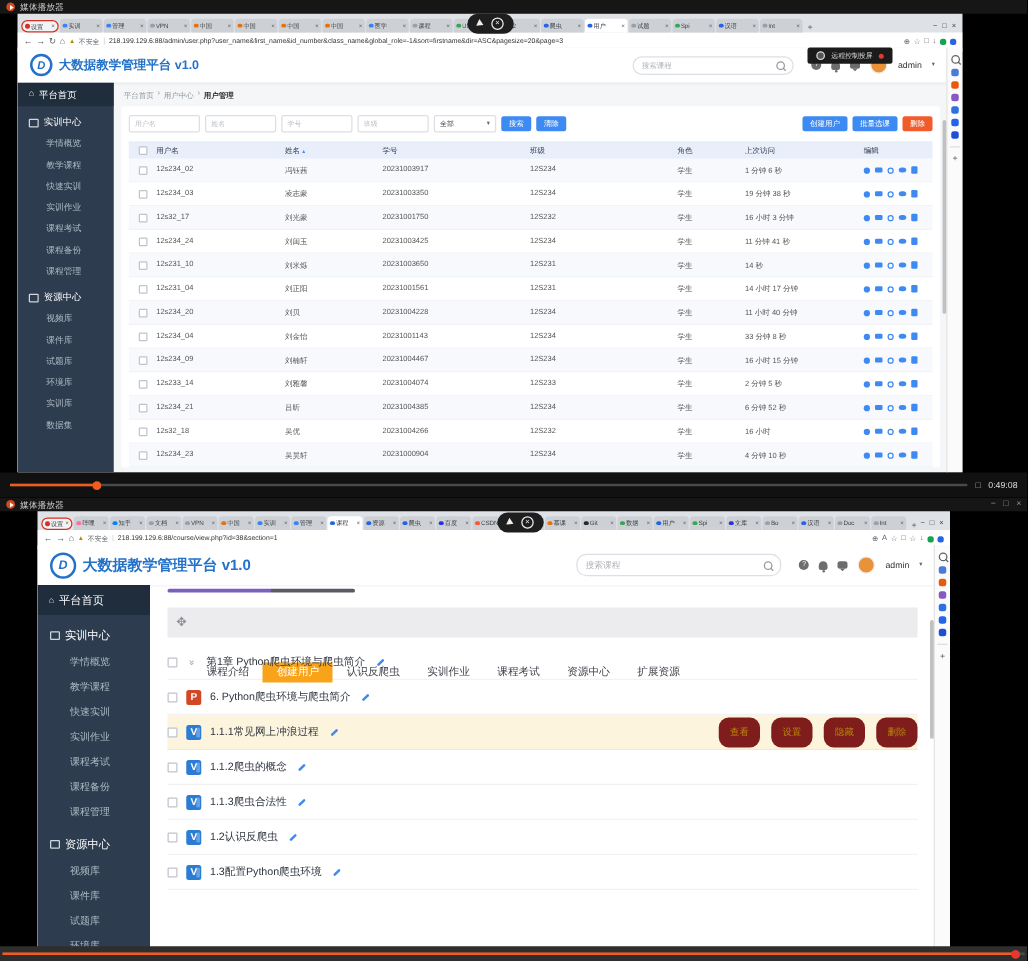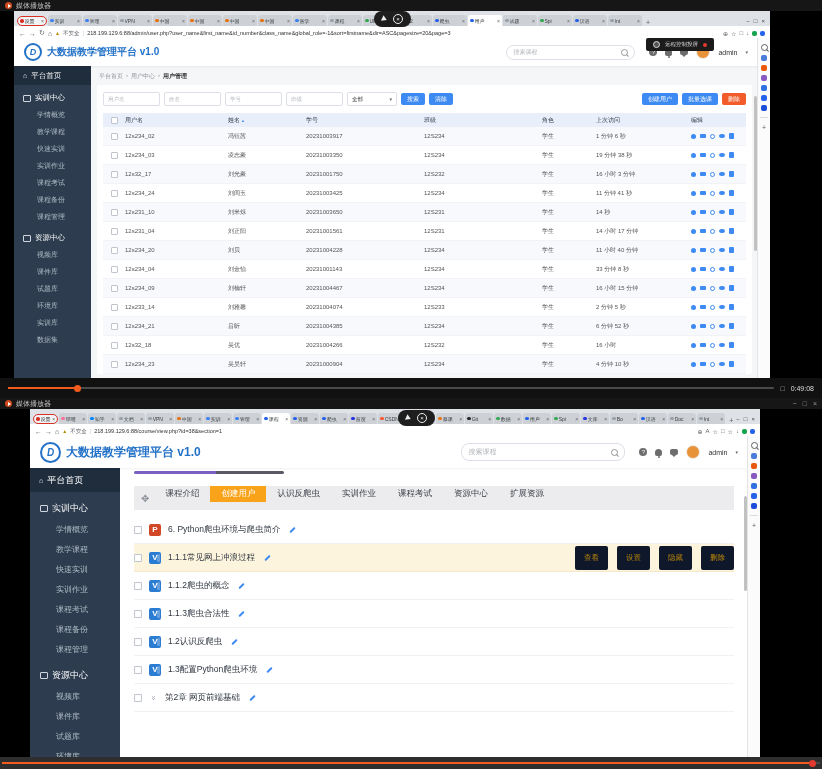--- a/index.html
+++ b/index.html
@@ -135,39 +135,39 @@
   .page2 .search-ph{font-size:7px;}
   .page2 .sidebar{width:90px;top:32px;}
   .page2 .sb-home{height:24px;font-size:9px;}
   .page2 .sb-sec{font-size:9px;padding:10px 10px 4px;}
   .page2 .sb-item{font-size:8px;padding:4.5px 0 4.5px 26px;}
   .page2 .main{left:90px;top:32px;background:#fff;}
   .banner-strip{height:3px;width:150px;margin:3px 0 0 14px;border-radius:2px;
        background:linear-gradient(90deg,#7a5fc0 0 55%,#5a5a66 55% 100%);}
   .ctabs{margin:12px 14px 0;background:#ececee;height:24px;display:flex;align-items:center;padding-left:2px;}
   .movehandle{color:#8a8f98;font-size:10px;margin:0 5px;font-weight:bold;}
-  .ctab{height:16px;display:flex;align-items:center;padding:0 11px;font-size:8.5px;color:#3a3f47;}
+  .ctab{height:16px;display:flex;align-items:center;padding:0 11px;font-size:8.5px;color:#3a3f47;margin-top:44px;}
   .ctab.active{background:#f9a31a;color:#fff;}
   .toolbar2{display:flex;align-items:center;gap:7px;margin:11px 14px 0;}
   .total-label{font-size:8px;color:#333;}
   .toolbar2 .btn{height:15px;font-size:7.5px;padding:0 8px;border-radius:3px;}
   .clist{margin-top:6px;}
   .citem{height:27px;display:flex;align-items:center;gap:7px;margin:0 14px;border-bottom:1px solid #f2f2f2;
        font-size:8.5px;color:#2f3640;}
   .citem .cb{width:6px;height:6px;}
   .citem.hl{background:#fcf4dd;border-bottom:1px solid #f5e9c8;}
   .dchev{color:#9aa4b0;font-size:8px;transform:rotate(90deg);display:inline-block;letter-spacing:-1px;width:9px;text-align:center;}
   .ppticon{width:12px;height:12px;background:#d24726;color:#fff;font-size:8px;font-weight:bold;
        display:flex;align-items:center;justify-content:center;border-radius:2px;flex:none;}
   .vicon{width:12px;height:12px;background:#2b7cd3;color:#fff;font-size:8px;font-weight:bold;
        display:flex;align-items:center;justify-content:center;border-radius:2px;flex:none;position:relative;}
   .vicon::after{content:'';position:absolute;right:1px;top:2px;bottom:2px;width:3px;background:rgba(255,255,255,.28);border-radius:1px;}
   .pencil{width:7px;height:2px;background:#3d8af2;transform:rotate(-45deg);border-radius:1px;margin-left:2px;flex:none;}
   .cacts{margin-left:auto;display:flex;gap:9px;}
-  .cact{background:#0f172a;color:#b8860b;font-size:7.5px;padding:7px 9px;border-radius:2px;}
+  .cact{background:#7f1d1d;color:#b8860b;font-size:7.5px;padding:7px 9px;border-radius:8px;}
 
   
   .ctrlpill{position:absolute;background:#1e1e1e;border-radius:9px;display:flex;align-items:center;gap:6px;
        padding:3px 8px;z-index:20;}
   .cursor-arrow{width:0;height:0;border-left:5px solid #eee;border-top:3px solid transparent;
        border-bottom:3px solid transparent;transform:rotate(25deg);}
   .circx{width:8px;height:8px;border:1px solid #eee;border-radius:50%;color:#eee;font-size:6px;line-height:8px;text-align:center;}
   #pill-top{left:374px;top:11px;}
   #pill-bottom{left:398px;top:12px;}
   .remote-tip{position:absolute;right:56px;top:27px;background:#1b1b1b;border-radius:2px;display:flex;
@@ -878,20 +878,26 @@
               <div class="ctab">课程介绍</div>
               <div class="ctab active">创建用户</div>
               <div class="ctab">认识反爬虫</div>
               <div class="ctab">实训作业</div>
               <div class="ctab">课程考试</div>
               <div class="ctab">资源中心</div>
               <div class="ctab">扩展资源</div>
             </div>
         </div>
         <div class="clist">
+            <div class="citem">
+              <span class="cb"></span>
+              <span class="dchev">»</span>
+              <span>第1章 Python爬虫环境与爬虫简介</span>
+              <span class="pencil"></span>
+            </div>
             <div class="citem">
               <span class="cb"></span>
               <span class="ppticon">P</span>
               <span>6. Python爬虫环境与爬虫简介</span>
               <span class="pencil"></span>
             </div>
             <div class="citem hl">
               <span class="cb"></span>
               <span class="vicon">V</span>
               <span>1.1.1常见网上冲浪过程</span>
@@ -920,26 +926,20 @@
               <span class="vicon">V</span>
               <span>1.2认识反爬虫</span>
               <span class="pencil"></span>
             </div>
             <div class="citem">
               <span class="cb"></span>
               <span class="vicon">V</span>
               <span>1.3配置Python爬虫环境</span>
               <span class="pencil"></span>
             </div>
-            <div class="citem">
-              <span class="cb"></span>
-              <span class="dchev">»</span>
-              <span>第2章 网页前端基础</span>
-              <span class="pencil"></span>
-            </div>
           </div>
       </div>
       <div class="thumb" style="right:1px;top:60px;height:95px;"></div>
     </div>
 
     <div class="edgecol">
         <span class="edge-search"></span>
         <span class="edgeicon" style="background: rgb(74, 123, 216);"></span>
         <span class="edgeicon" style="background: rgb(232, 89, 12);"></span>
         <span class="edgeicon" style="background: rgb(136, 89, 192);"></span>

